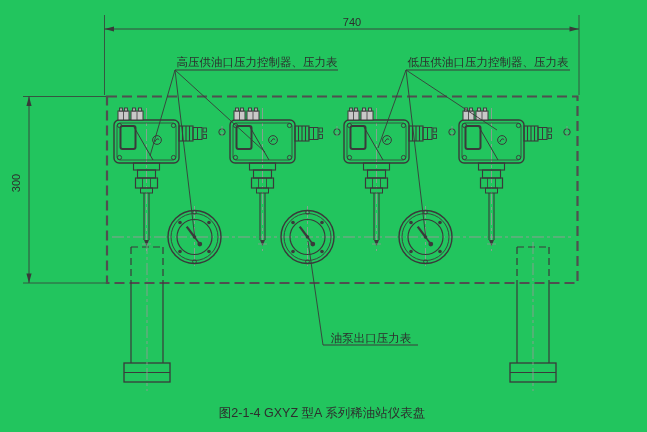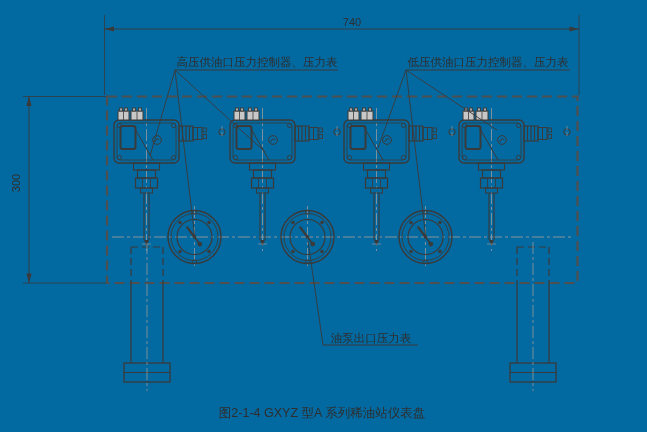--- a/index.html
+++ b/index.html
@@ -1,17 +1,17 @@
 <!DOCTYPE html>
 <html><head>
 <meta charset="utf-8">
 <style>
   html,body{margin:0;padding:0;background:#fff;}
   #stage{
-    position:relative;width:647px;height:432px;background:#0369a1;overflow:hidden;
+    position:relative;width:647px;height:432px;background:#22c55e;overflow:hidden;
     font-family:"Liberation Sans", sans-serif;
   }
   svg text{
     font-family:"Liberation Sans","DejaVu Sans",sans-serif;
     fill:#2e2e2e;
   }
   .dim{font-size:11px;}
   .lbl{font-size:11.5px;}
   .caption{font-size:12.5px;}
 </style>

